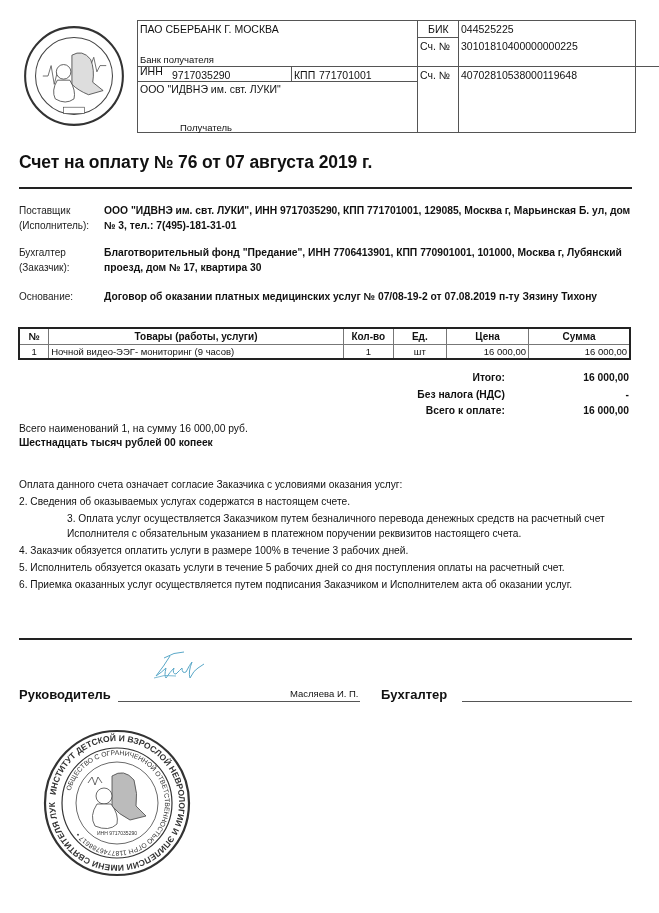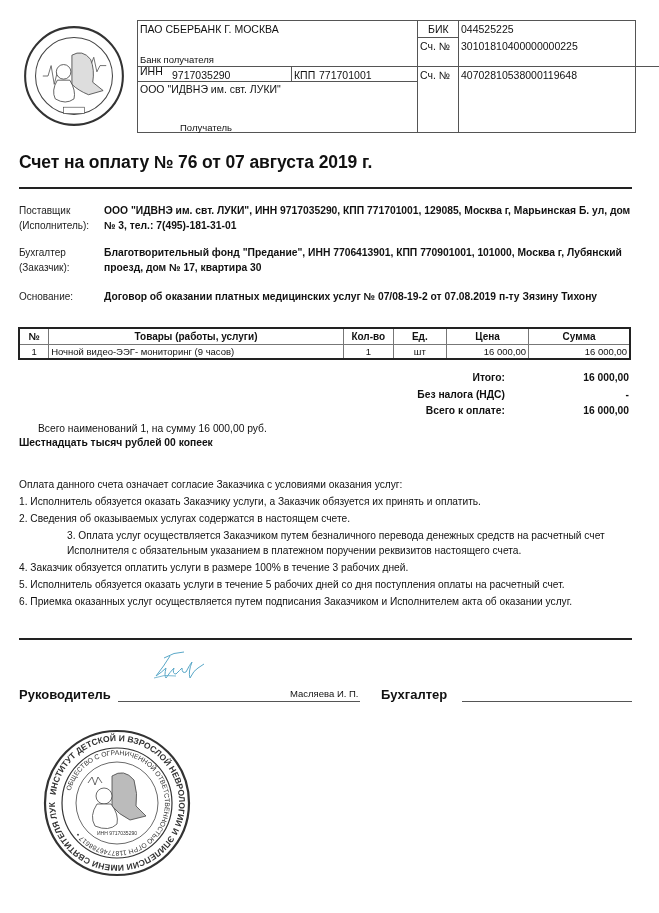--- a/index.html
+++ b/index.html
@@ -51,21 +51,21 @@
     .c-qty { width: 52px; text-align: center; }
     .c-unit { width: 57px; text-align: center; }
     .c-price { width: 87px; text-align: right; }
     .c-sum { width: 108px; text-align: right; }
 
     .totals { position: absolute; left: 330px; width: 301px; font-size: 10.3px; font-weight: bold; }
     .totals .row { position: absolute; left: 0; width: 301px; height: 15px; }
     .totals .lbl { position: absolute; right: 126px; text-align: right; white-space: nowrap; }
     .totals .val { position: absolute; right: 2px; text-align: right; }
 
-    .summary1 { left: 19px; top: 423px; font-size: 10.3px; margin-left: 19px; }
+    .summary1 { left: 19px; top: 423px; font-size: 10.3px; }
     .summary2 { left: 19px; top: 437px; font-size: 10.3px; font-weight: bold; }
 
     .terms { position: absolute; left: 19px; top: 478px; width: 620px; font-size: 10.2px; line-height: 14.5px; }
     .terms p { margin: 0; }
     .terms .item { margin-top: 2.5px; }
 
     .sign-label { position: absolute; font-size: 13px; font-weight: bold; }
     .sign-line { position: absolute; height: 1px; background: #555; }
     .sign-name { position: absolute; font-size: 9.5px; }
 
@@ -166,21 +166,20 @@
     <span class="lbl">Всего к оплате:</span>
     <span class="val">16 000,00</span>
   </div>
 </div>
 
 <div class="abs summary1">Всего наименований 1, на сумму 16 000,00 руб.</div>
 <div class="abs summary2">Шестнадцать тысяч рублей 00 копеек</div>
 
 <div class="terms">
   <p>Оплата данного счета означает согласие Заказчика с условиями оказания услуг:</p>
-  <p class="item">1. Исполнитель обязуется оказать Заказчику услуги, а Заказчик обязуется их принять и оплатить.</p>
   <p class="item">2. Сведения об оказываемых услугах содержатся в настоящем счете.</p>
   <p class="item" style="width:600px;margin-left:48px;">3. Оплата услуг осуществляется Заказчиком путем безналичного перевода денежных средств на расчетный счет Исполнителя с обязательным указанием в платежном поручении реквизитов настоящего счета.</p>
   <p class="item">4. Заказчик обязуется оплатить услуги в размере 100% в течение 3 рабочих дней.</p>
   <p class="item" style="width:605px;">5. Исполнитель обязуется оказать услуги в течение 5 рабочих дней со дня поступления оплаты на расчетный счет.</p>
   <p class="item" style="width:605px;">6. Приемка оказанных услуг осуществляется путем подписания Заказчиком и Исполнителем акта об оказании услуг.</p>
 </div>
 <div class="rule-thick" style="top:638px;"></div>
 
 <svg class="abs signature" viewBox="0 0 60 36">
   <path d="M14 10 q10 -6 20 -6 M20 8 q-6 10 -14 20 q6 -4 10 -8 q-2 8 0 10 q4 -6 8 -10 q-2 6 2 6 q4 -4 6 -6 q0 6 4 4 q4 -8 6 -10 q-4 10 -2 16 q4 -8 8 -10 l6 -4" fill="none" stroke="#5aa8c8" stroke-width="1"></path>

